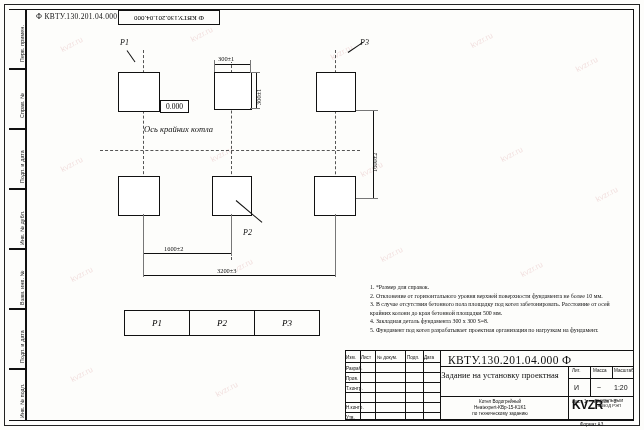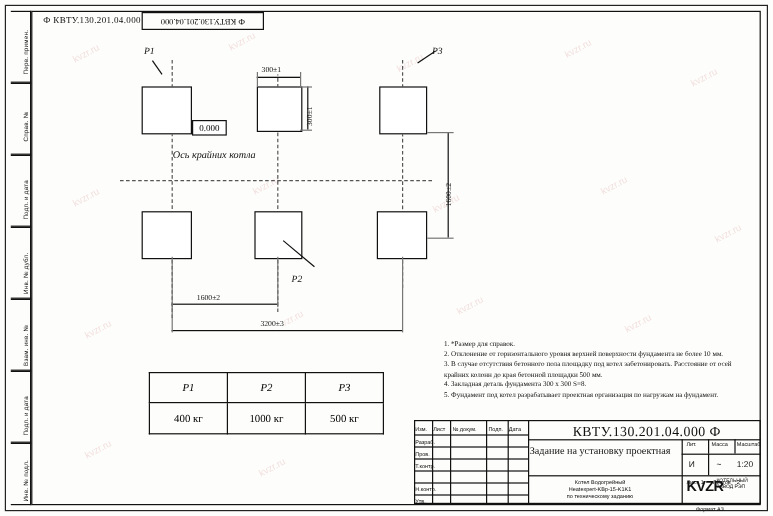--- a/index.html
+++ b/index.html
@@ -47,21 +47,21 @@
 
   
   .ltable{position:absolute;left:124px;top:310px;border-collapse:collapse;}
   .ltable td{border:1px solid #111;width:62px;height:23px;text-align:center;font-size:9px;}
   .ltable td.hdr{font-style:italic;font-size:9px;height:22px;}
 
   
   .stamp{position:absolute;left:345px;top:350px;width:289px;height:70px;border:1.4px solid #111;box-sizing:border-box;}
   .st-line{position:absolute;background:#111;}
   .st-txt{position:absolute;font-size:4.6px;color:#111;font-family:"Liberation Sans",sans-serif;white-space:nowrap;}
-  .st-code{position:absolute;left:448px;top:354px;width:182px;text-align:center;font-size:11.5px;letter-spacing:.4px;color:#111;}
+  .st-code{position:absolute;left:448px;top:354px;width:182px;text-align:left;font-size:11.5px;letter-spacing:.4px;color:#111;}
   .st-name{position:absolute;left:440px;top:370px;width:120px;text-align:center;font-size:8.5px;line-height:10px;color:#111;}
   .st-sub{position:absolute;left:430px;top:399px;width:140px;text-align:center;font-size:4.6px;line-height:6px;color:#111;font-family:"Liberation Sans",sans-serif;}
   .logo{position:absolute;left:572px;top:398px;font-size:12px;font-weight:bold;color:#111;font-family:"Liberation Sans",sans-serif;letter-spacing:-.5px;}
   .logo-sub{position:absolute;left:597px;top:398px;font-size:4.2px;line-height:5.4px;color:#111;font-family:"Liberation Sans",sans-serif;}
   .fmt{position:absolute;left:580px;top:422px;font-size:4.6px;color:#111;font-family:"Liberation Sans",sans-serif;}
 </style>
 </head>
 <body>
 
 <div id="sheet">
@@ -164,25 +164,20 @@
     <div>4. Закладная деталь фундамента  300 х 300  S=8.</div>
     <div>5. Фундамент под котел разрабатывает проектная организация по нагрузкам на фундамент.</div>
   </div>
 
   <table class="ltable">
     <tbody>
         <tr>
       <td class="hdr">Р1</td>
       <td class="hdr">Р2</td>
       <td class="hdr">Р3</td>
-    </tr>
-    <tr>
-      <td>400 кг</td>
-      <td>1000 кг</td>
-      <td>500 кг</td>
     </tr>
   </tbody>
     </table>
 
   <div class="stamp"></div>
 
   <div class="st-line" style="left:345px;top:362px;width:95px;height:1px;"></div>
   <div class="st-line" style="left:345px;top:372px;width:95px;height:1px;"></div>
   <div class="st-line" style="left:345px;top:382px;width:95px;height:1px;"></div>
   <div class="st-line" style="left:345px;top:392px;width:95px;height:1px;"></div>

